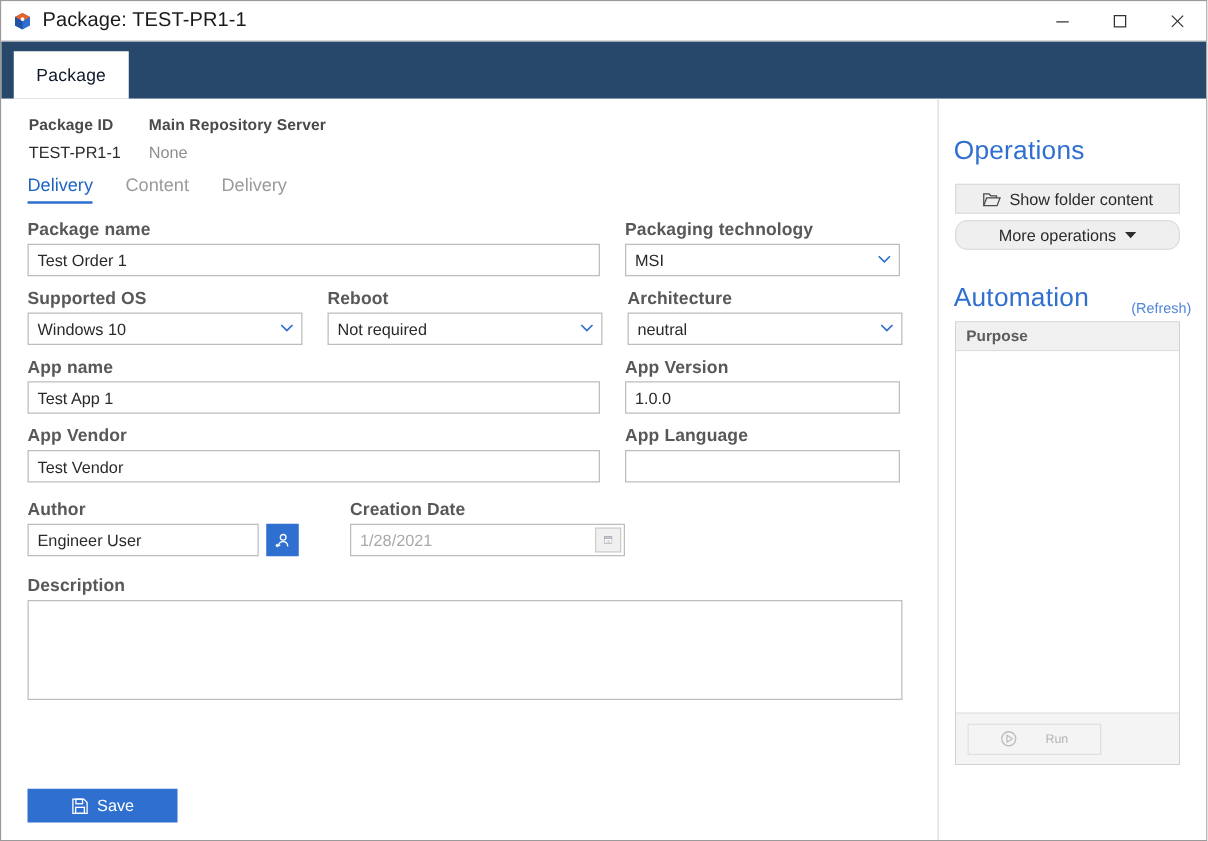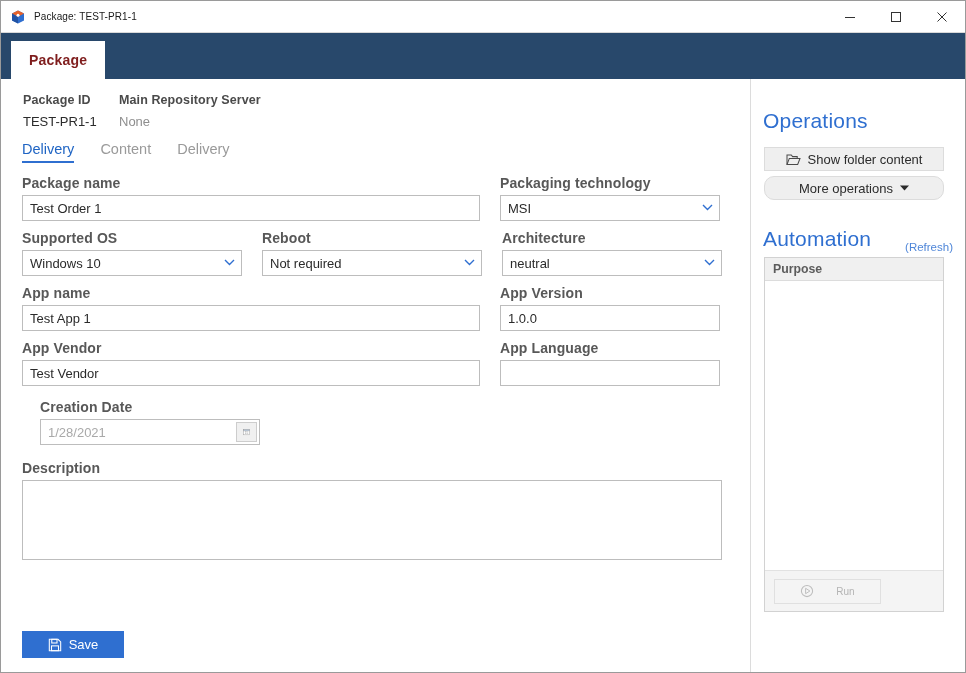--- a/index.html
+++ b/index.html
@@ -35,21 +35,21 @@
     border-bottom: 1px solid #d9d9d9;
   }
   .app-icon {
     width: 16px;
     height: 16px;
     margin-left: 9px;
     margin-right: 8px;
     flex: 0 0 auto;
   }
   .title-text {
-    font-size: 10px;
+    font-size: 16px;
     color: #1a1a1a;
     letter-spacing: 0.1px;
     white-space: nowrap;
   }
   .winbuttons {
     margin-left: auto;
     display: flex;
     height: 31px;
   }
   .winbtn {
@@ -68,23 +68,23 @@
   .tabstrip {
     height: 46px;
     background: #28486b;
     display: flex;
     align-items: flex-end;
     padding-left: 10px;
     box-sizing: border-box;
   }
   .tab-active {
     background: #ffffff;
-    color: #7f1d1d;
+    color: #0f172a;
     font-size: 14px;
-    font-weight: bold;
+    font-weight: normal;
     height: 38px;
     min-width: 82px;
     display: flex;
     align-items: center;
     justify-content: center;
     padding: 0 18px;
     box-sizing: border-box;
     letter-spacing: 0.2px;
   }
 
@@ -240,21 +240,21 @@
     padding: 5px 7px;
     resize: none;
     outline: none;
   }
 
   
   .save-btn {
     position: absolute;
     left: 21px;
     bottom: 15px;
-    width: 102px;
+    width: 120px;
     height: 27px;
     background: #2f6fd0;
     border: 0;
     color: #ffffff;
     font-family: "Liberation Sans", sans-serif;
     font-size: 13px;
     display: flex;
     align-items: center;
     justify-content: center;
     gap: 7px;
@@ -471,20 +471,34 @@
             <label class="fld-label">App Vendor</label>
             <input class="inp" type="text" value="Test Vendor" style="">
           </div>
           <div class="fld w-right">
             <label class="fld-label">App Language</label>
             <input class="inp" type="text" value="" style="">
           </div>
         </div>
 
         <div class="grid2" style="margin-top:4px;">
+          <div class="fld w-arch">
+            <label class="fld-label">Author</label>
+            <div class="author-row">
+              <input class="inp author-input" type="text" value="Engineer User" style="">
+              <button class="iconbtn">
+                <svg width="15" height="15" viewBox="0 0 16 16">
+                  <circle cx="8.6" cy="5" r="2.6" fill="none" stroke="#ffffff" stroke-width="1.2"></circle>
+                  <path d="M4.4 13.4 C4.4 10.4 6.3 8.9 8.6 8.9 C10.9 8.9 12.8 10.4 12.8 13.4" fill="none" stroke="#ffffff" stroke-width="1.2"></path>
+                  <line x1="2.2" y1="12.4" x2="6" y2="12.4" stroke="#ffffff" stroke-width="1.1"></line>
+                  <polyline points="3.6,11 2.2,12.4 3.6,13.8" fill="none" stroke="#ffffff" stroke-width="1.1"></polyline>
+                </svg>
+              </button>
+            </div>
+          </div>
           <div class="fld w-right" style="margin-left:18px;">
             <label class="fld-label">Creation Date</label>
             <div class="date-wrap">
               <input class="inp date-inp" type="text" placeholder="1/28/2021" style="">
               <button class="cal-btn">
                 <svg width="15" height="14" viewBox="0 0 15 14">
                   <rect x="1" y="1.5" width="13" height="11.5" fill="#ffffff" stroke="#a0a0a0" stroke-width="1"></rect>
                   <rect x="1" y="1.5" width="13" height="3.2" fill="#bcd0e6" stroke="#a0a0a0" stroke-width="1"></rect>
                   <text x="7.5" y="11.4" font-family="Liberation Sans, sans-serif" font-size="7" fill="#9a9a9a" text-anchor="middle">15</text>
                 </svg>

